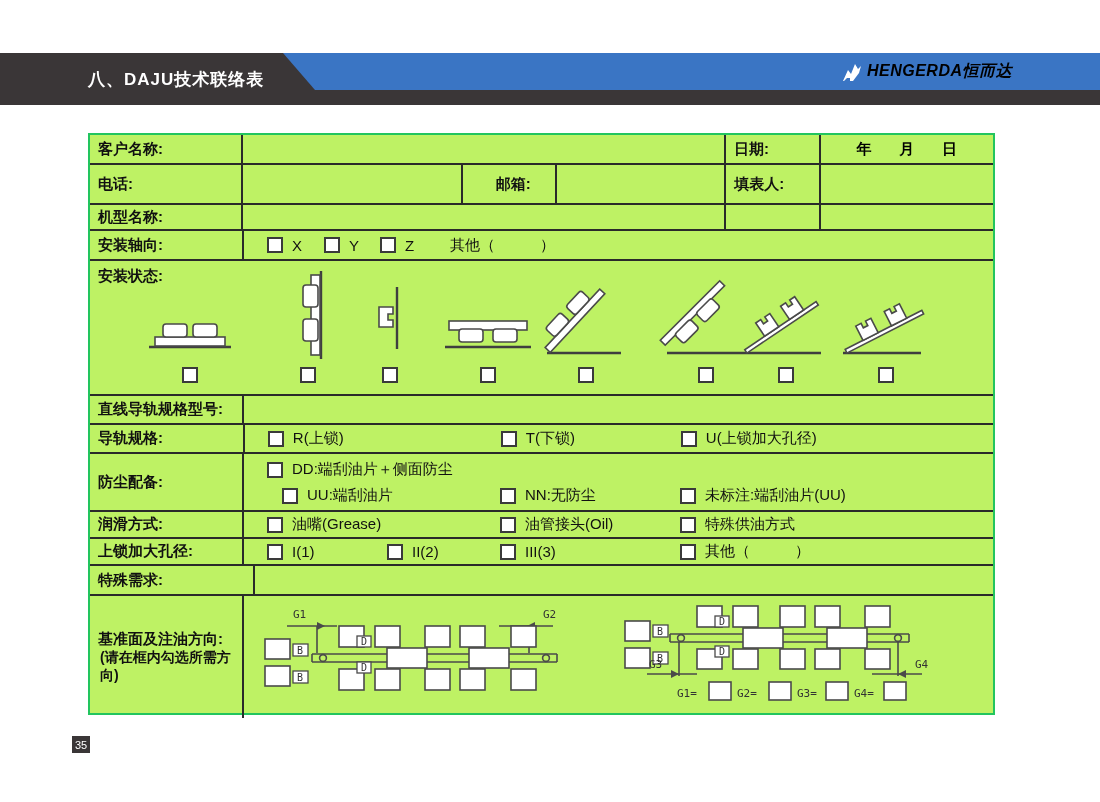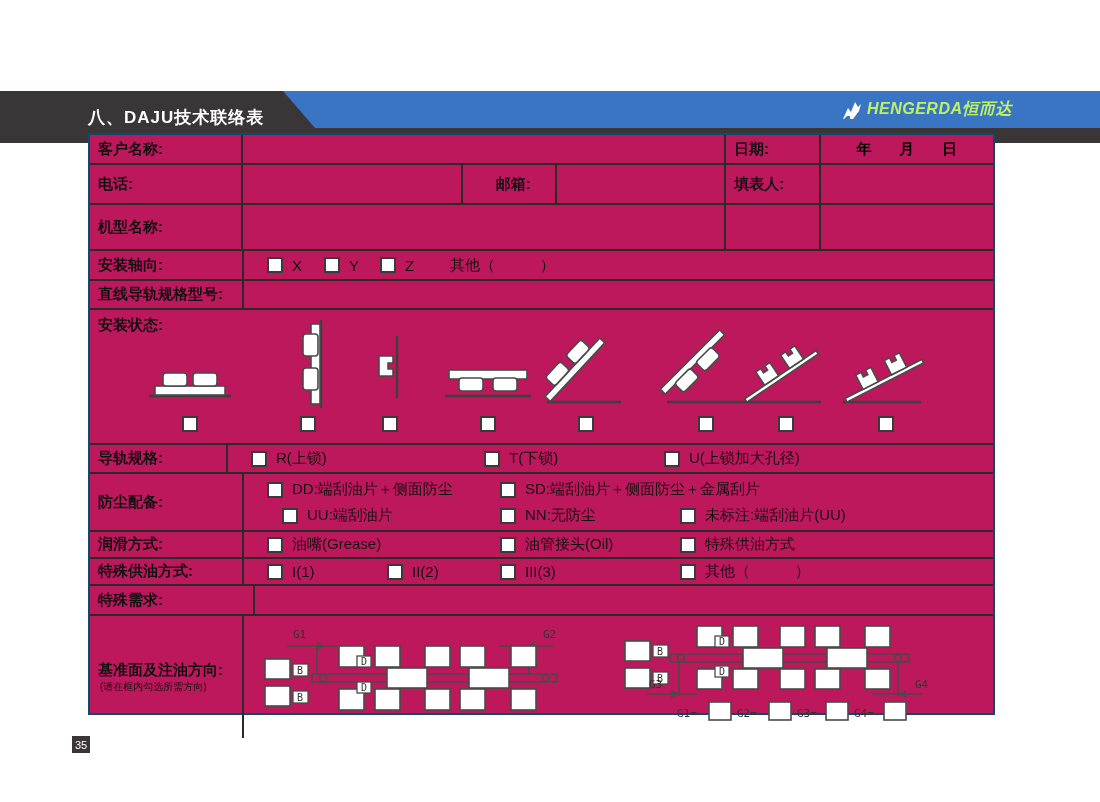--- a/index.html
+++ b/index.html
@@ -1,29 +1,29 @@
 <!DOCTYPE html>
 <html><head>
 <meta charset="utf-8">
 <style>
   * { margin:0; padding:0; box-sizing:border-box; }
   body { font-family:"Liberation Sans","DejaVu Sans",sans-serif; background:#ffffff; }
   .page { position:relative; width:1100px; height:802px; background:#fff; overflow:hidden; }
 
   
-  .topbar { position:absolute; left:0; top:53px; width:1100px; height:52px; background:#3a3637;margin-top:38px; }
+  .topbar { position:absolute; left:0; top:53px; width:1100px; height:52px; background:#3a3637; }
   .topbar-title { position:absolute; left:88px; top:0; height:52px; display:flex; align-items:center;
                   color:#fff; font-size:17px; font-weight:bold; letter-spacing:1px; }
   .blueband { position:absolute; left:283px; top:0; right:0; height:37px; background:#3a75c4;
               clip-path:polygon(0 0, 100% 0, 100% 100%, 32px 100%); }
-  .brand { position:absolute; right:88px; top:0; height:37px; display:flex; align-items:center; gap:4px; color:#bef264; }
+  .brand { position:absolute; right:88px; top:0; height:37px; display:flex; align-items:center; gap:4px; color:#000000; }
   .brand-text { font-size:16px; font-weight:bold; letter-spacing:0.5px; font-style:italic; }
 
   
-  .ftable { position:absolute; left:88px; top:133px; width:907px; height:582px; border:2px solid #0c4a6e; background:#be185d; }
+  .ftable { position:absolute; left:88px; top:133px; width:907px; height:582px; border:2px solid #22c55e; background:#bef264; }
   .frow { display:flex; border-bottom:2px solid #2a2a2a; position:relative; }
   .frow:last-child { border-bottom:none; }
   .fcell { border-right:2px solid #2a2a2a; position:relative; display:flex; align-items:center; }
   .fcell:last-child { border-right:none; }
   .lbl { font-weight:bold; font-size:15px; color:#111; padding-left:8px; }
   .opt { position:absolute; display:flex; align-items:center; gap:9px; font-size:15px; color:#111; white-space:nowrap; }
   .cb { width:16px; height:16px; border:2px solid #3a3a3a; background:#fff; display:inline-block; flex:none; }
   .datecell { justify-content:space-around; padding:0 22px; font-weight:bold; font-size:15px; }
 
   svg { overflow:visible; }
@@ -33,21 +33,21 @@
   .cbrect { fill:#fff; stroke:#4a4a4a; stroke-width:1.6; }
   .minibox { fill:#fff; stroke:#4a4a4a; stroke-width:1.3; }
   .svgtxt { fill:#333; font-size:10px; font-family:"DejaVu Sans Mono","Liberation Mono",monospace; }
   .gtxt { fill:#333; font-size:11px; font-family:"DejaVu Sans Mono","Liberation Mono",monospace; }
 
   .fig { position:absolute; top:8px; width:96px; display:flex; flex-direction:column; align-items:center; }
   .fig .cb { margin-top:6px; }
 
   .pagenum { position:absolute; left:72px; top:736px; width:18px; height:17px; background:#3a3637; color:#fff;
              font-size:11px; display:flex; align-items:center; justify-content:center; }
-  .datum-note { font-size:10px; font-weight:normal; color:#111; }
+  .datum-note { font-size:14px; font-weight:bold; color:#111; }
 </style>
 </head>
 <body>
 
 <div class="page">
 
   <div class="topbar">
     <div class="topbar-title">八、DAJU技术联络表</div>
     <div class="blueband">
       <div class="brand">
@@ -85,21 +85,21 @@
       <div class="fcell" style="width:94px">
         <span class="lbl" style="margin:16px auto">邮箱:</span>
       </div>
       <div class="fcell" style="width:170px"></div>
       <div class="fcell" style="width:95px">
         <span class="lbl">填表人:</span>
       </div>
       <div class="fcell" style="width:173px"></div>
     </div>
 
-    <div class="frow" style="height:46px">
+    <div class="frow" style="height:26px">
       <div class="fcell" style="width:154px">
         <span class="lbl">机型名称:</span>
       </div>
       <div class="fcell" style="width:485px"></div>
       <div class="fcell" style="width:95px"></div>
       <div class="fcell" style="width:173px"></div>
     </div>
 
     <div class="frow" style="height:30px">
       <div class="fcell" style="width:154px">
@@ -115,27 +115,20 @@
           <span>Y</span>
         </div>
         <div class="opt" style="left:136px">
           <span class="cb"></span>
           <span>Z</span>
         </div>
         <div class="opt" style="left:206px">
           <span>其他（　　　）</span>
         </div>
       </div>
-    </div>
-
-    <div class="frow" style="height:29px">
-      <div class="fcell" style="width:154px">
-        <span class="lbl">直线导轨规格型号:</span>
-      </div>
-      <div class="fcell" style="width:749px"></div>
     </div>
 
     <div class="frow" style="height:135px">
       <div class="fcell" style="width:903px; border-right:none; display:block">
         <span class="lbl" style="position:absolute; left:0; top:6px">安装状态:</span>
 
         <div class="fig" style="left:52px">
           <svg width="90" height="92" viewBox="0 0 90 92">
             <line class="drawthick" x1="4" y1="78" x2="86" y2="78"></line>
             <rect class="blockfill" x="10" y="68" width="70" height="9"></rect>
@@ -217,21 +210,28 @@
               <path class="blockfill" d="M26,64 h6 v5 h5 v-5 h6 v16 h-17 z"></path>
               <path class="blockfill" d="M58,64 h6 v5 h5 v-5 h6 v16 h-17 z"></path>
             </g>
           </svg>
           <span class="cb"></span>
         </div>
       </div>
     </div>
 
     <div class="frow" style="height:29px">
-      <div class="fcell" style="width:138px">
+      <div class="fcell" style="width:154px">
+        <span class="lbl">直线导轨规格型号:</span>
+      </div>
+      <div class="fcell" style="width:749px"></div>
+    </div>
+
+    <div class="frow" style="height:29px">
+      <div class="fcell" style="width:155px">
         <span class="lbl">导轨规格:</span>
       </div>
       <div class="fcell" style="width:749px">
         <div class="opt" style="left:23px">
           <span class="cb"></span>
           <span>R(上锁)</span>
         </div>
         <div class="opt" style="left:256px">
           <span class="cb"></span>
           <span>T(下锁)</span>
@@ -245,24 +245,20 @@
 
     <div class="frow" style="height:58px">
       <div class="fcell" style="width:154px">
         <span class="lbl">防尘配备:</span>
       </div>
       <div class="fcell" style="width:749px; display:block">
         <div style="position:relative; height:28px">
           <div class="opt" style="left:23px; top:6px">
             <span class="cb"></span>
             <span>DD:端刮油片＋侧面防尘</span>
-          </div>
-          <div class="opt" style="left:256px; top:6px">
-            <span class="cb"></span>
-            <span>SD:端刮油片＋侧面防尘＋金属刮片</span>
           </div>
         </div>
         <div style="position:relative; height:28px">
           <div class="opt" style="left:38px; top:4px">
             <span class="cb"></span>
             <span>UU:端刮油片</span>
           </div>
           <div class="opt" style="left:256px; top:4px">
             <span class="cb"></span>
             <span>NN:无防尘</span>
@@ -290,21 +286,21 @@
         </div>
         <div class="opt" style="left:436px">
           <span class="cb"></span>
           <span>特殊供油方式</span>
         </div>
       </div>
     </div>
 
     <div class="frow" style="height:27px">
       <div class="fcell" style="width:154px">
-        <span class="lbl">特殊供油方式:</span>
+        <span class="lbl">上锁加大孔径:</span>
       </div>
       <div class="fcell" style="width:749px">
         <div class="opt" style="left:23px">
           <span class="cb"></span>
           <span>I(1)</span>
         </div>
         <div class="opt" style="left:143px">
           <span class="cb"></span>
           <span>II(2)</span>
         </div>

